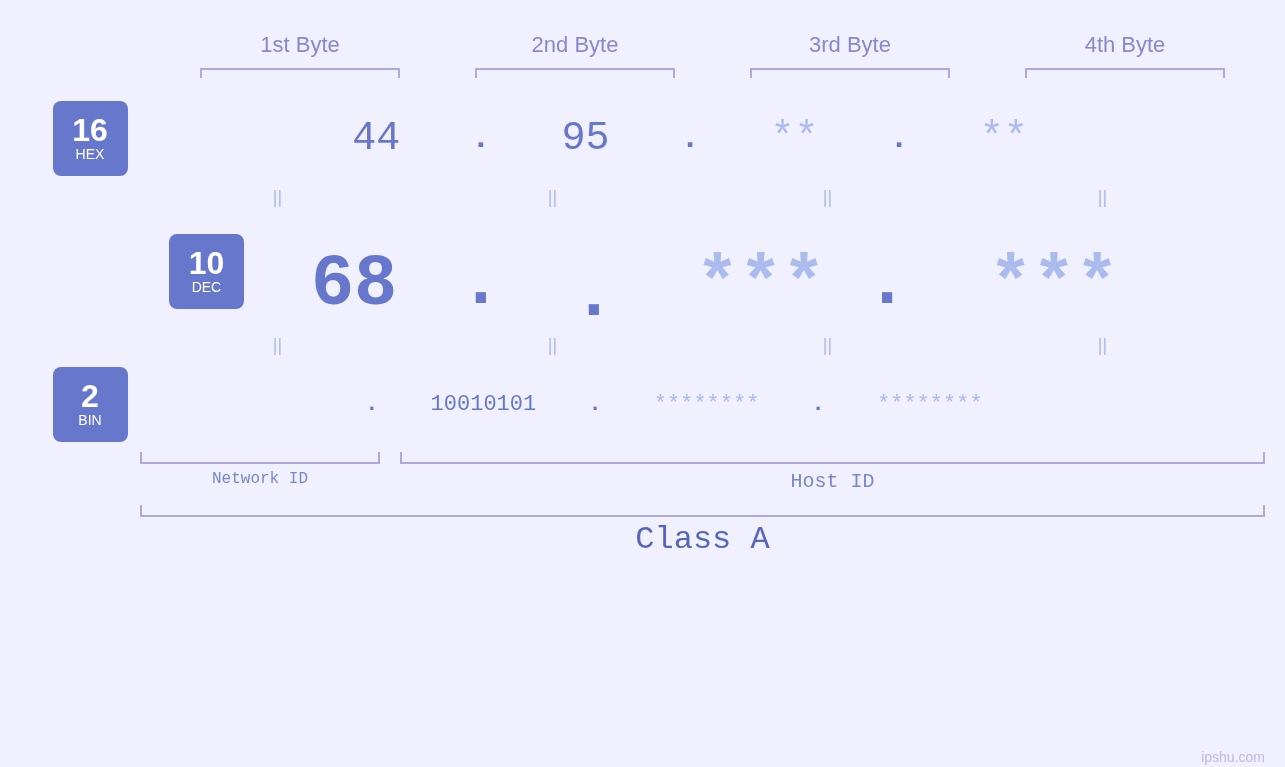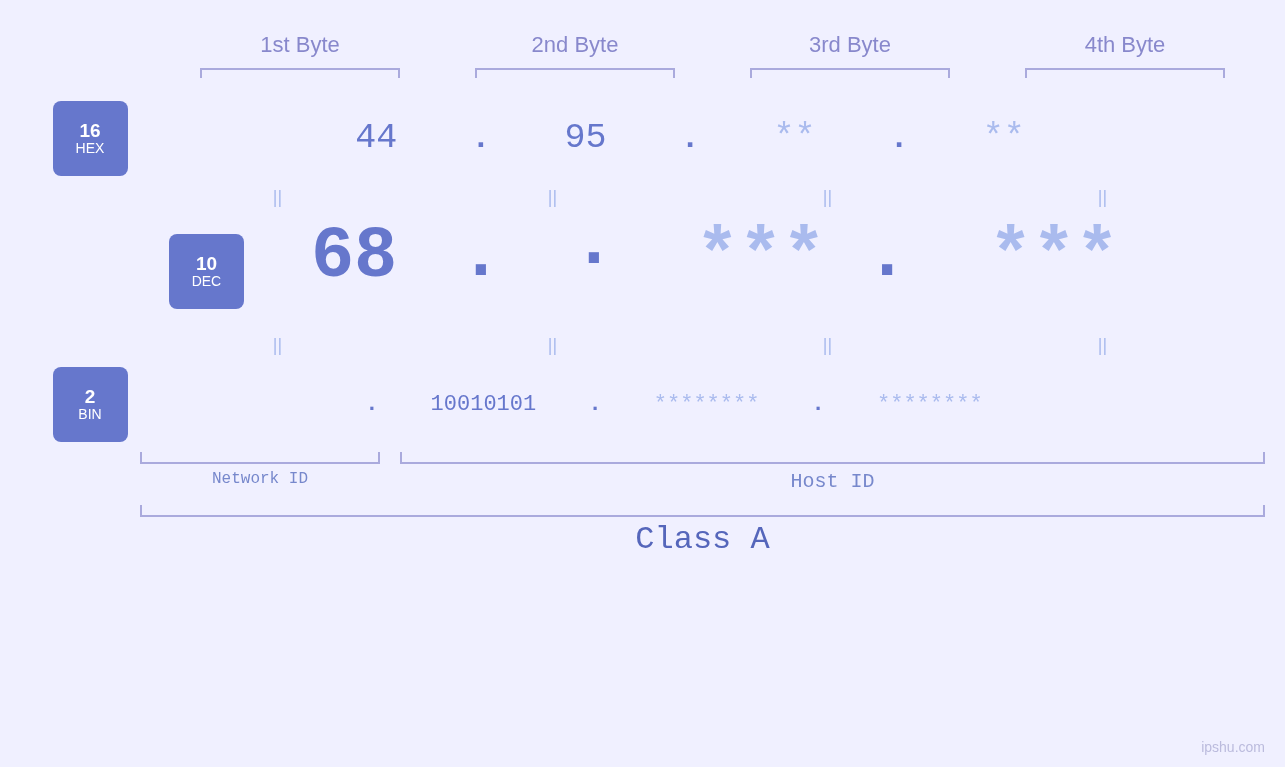--- a/index.html
+++ b/index.html
@@ -72,33 +72,33 @@
       height: 75px;
       border-radius: 8px;
       display: flex;
       flex-direction: column;
       align-items: center;
       justify-content: center;
       font-family: Arial, sans-serif;
     }
 
     .base-number {
-      font-size: 19px;
+      font-size: 32px;
       font-weight: bold;
       line-height: 1;
     }
 
     .base-name {
       font-size: 14px;
       font-weight: normal;
     }
 
     .watermark {
       position: absolute;
-      bottom: 12px;
+      bottom: 2px;
       right: 20px;
       color: #bbbbdd;
       font-size: 14px;
       font-family: Arial, sans-serif;
     }
 
     
     .full-row {
       display: flex;
       flex-direction: row;
@@ -111,21 +111,21 @@
       display: flex;
       flex-direction: row;
       align-items: center;
     }
 
     .bv {
       text-align: center;
       color: #6677cc;
     }
 
-    .bv.hex { font-size: 35px; width: 160px; }
+    .bv.hex { font-size: 40px; width: 160px; }
     .bv.dec { font-size: 72px; font-weight: bold; width: 180px; }
     .bv.bin { font-size: 22px; width: 190px; }
 
     .bv.masked { color: #aabbee; }
 
     .dp { color: #6677cc; font-weight: bold; }
     .dp.hex { font-size: 32px; margin: 0 15px; }
     .dp.dec { font-size: 72px; margin: 0 15px; line-height: 0.8; }
     .dp.bin { font-size: 22px; margin: 0 10px; }
 
@@ -192,21 +192,21 @@
     </div>
   </div>
 
   <div style="display:flex; flex-direction:row; width:1035px; align-items:center; height:110px;">
     <div class="base-labels" style="height:110px; display:flex; align-items:center;">
       <div class="base-badge">
         <span class="base-number">10</span>
         <span class="base-name">DEC</span>
       </div>
     </div>
-    <div class="full-row" style="height:110px; display:flex; align-items:flex-start;gap:40px;">
+    <div class="full-row" style="height:110px; display:flex; align-items:flex-end;gap:40px;">
       <div class="cell-with-dot">
         <span class="bv dec">68</span>
         <span class="dp dec">.</span>
       </div>
       <div class="cell-with-dot">
         <span class="dp dec">.</span>
       </div>
       <div class="cell-with-dot">
         <span class="bv dec masked">***</span>
         <span class="dp dec">.</span>

